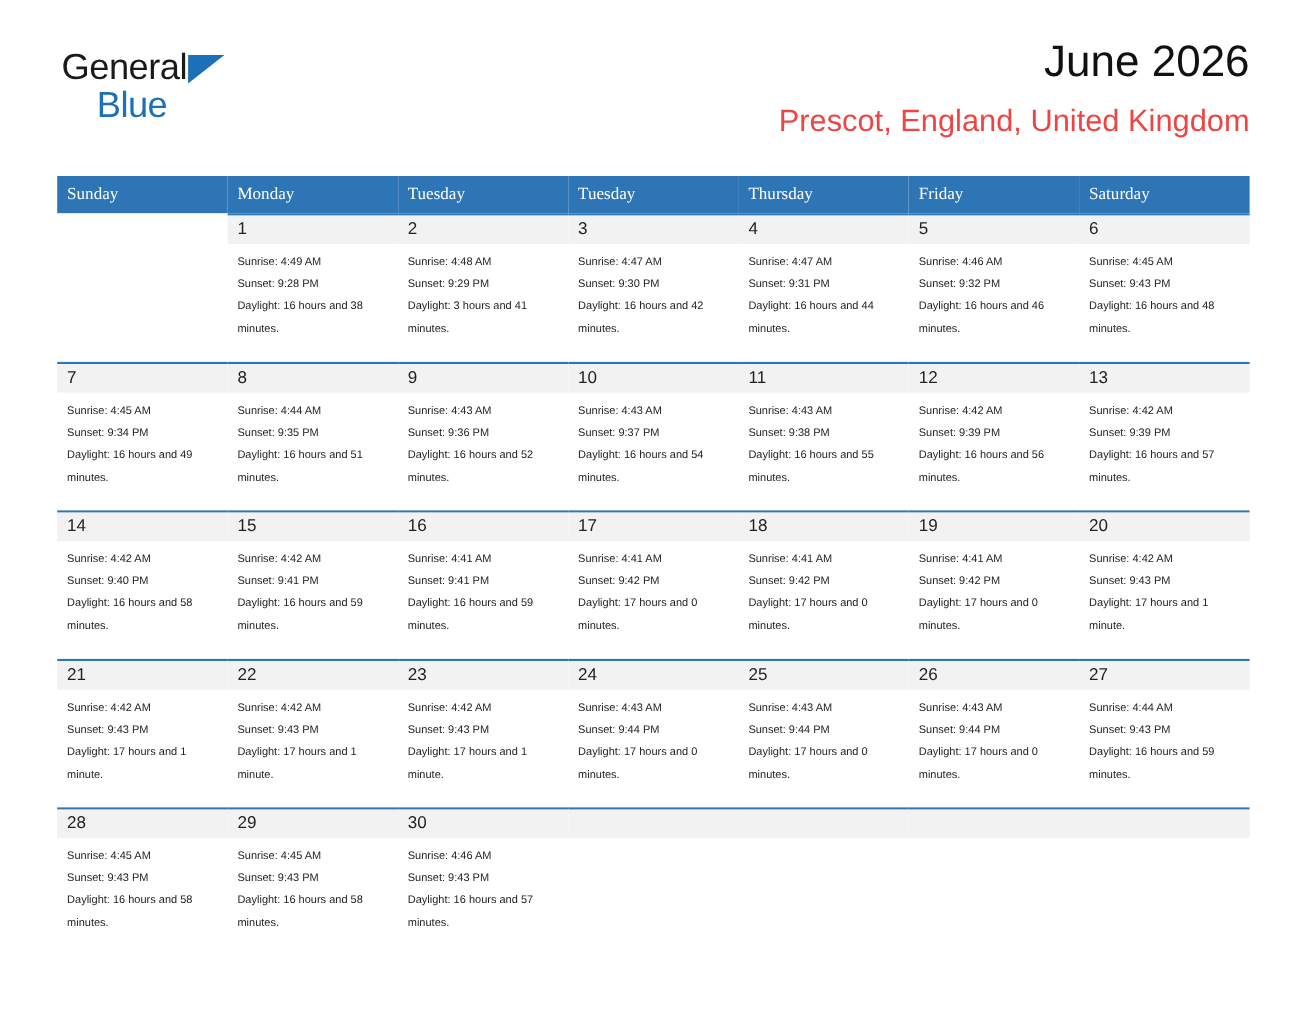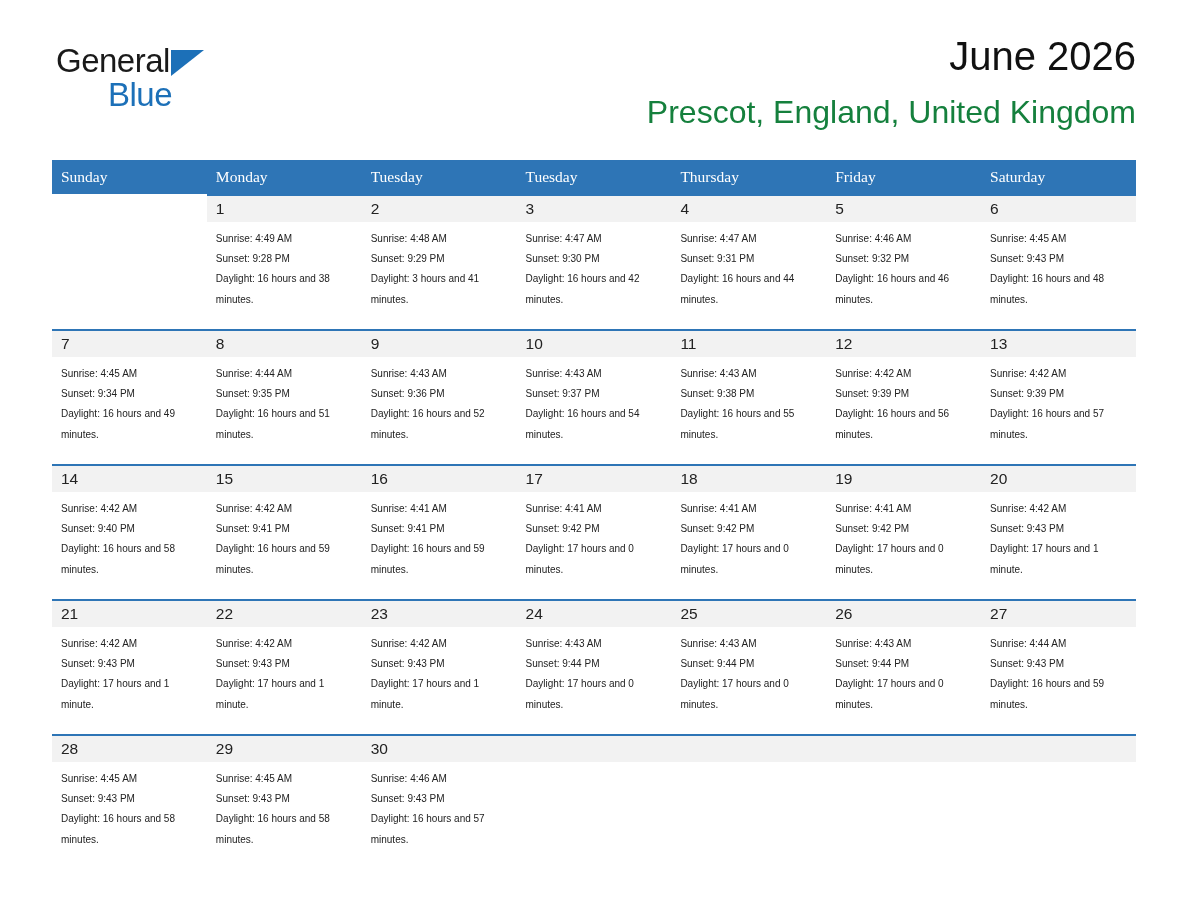--- a/index.html
+++ b/index.html
@@ -46,37 +46,37 @@
     height: 0;
     border-left: 33px solid #1c70b8;
     border-bottom: 26px solid transparent;
     vertical-align: -4px;
     margin-left: 1px;
   }
   .logo-row2 {
     font-size: 33px;
     color: #1c70b8;
     margin-top: 1px;
-    margin-left: 52px;
+    margin-left: 32px;
     letter-spacing: -0.5px;
   }
   .title {
     position: absolute;
     right: 0;
     top: 34px;
     font-size: 40px;
     color: #111111;
     white-space: nowrap;
   }
   .subtitle {
     position: absolute;
     right: 0;
     top: 94px;
-    font-size: 32px;
-    color: #15803d;
+    font-size: 28px;
+    color: #ef4444;
     white-space: nowrap;
   }
   
   table.calendar {
     border-collapse: collapse;
     width: 1084px;
     table-layout: fixed;
     margin-top: 40px;
   }
   table.calendar th {

